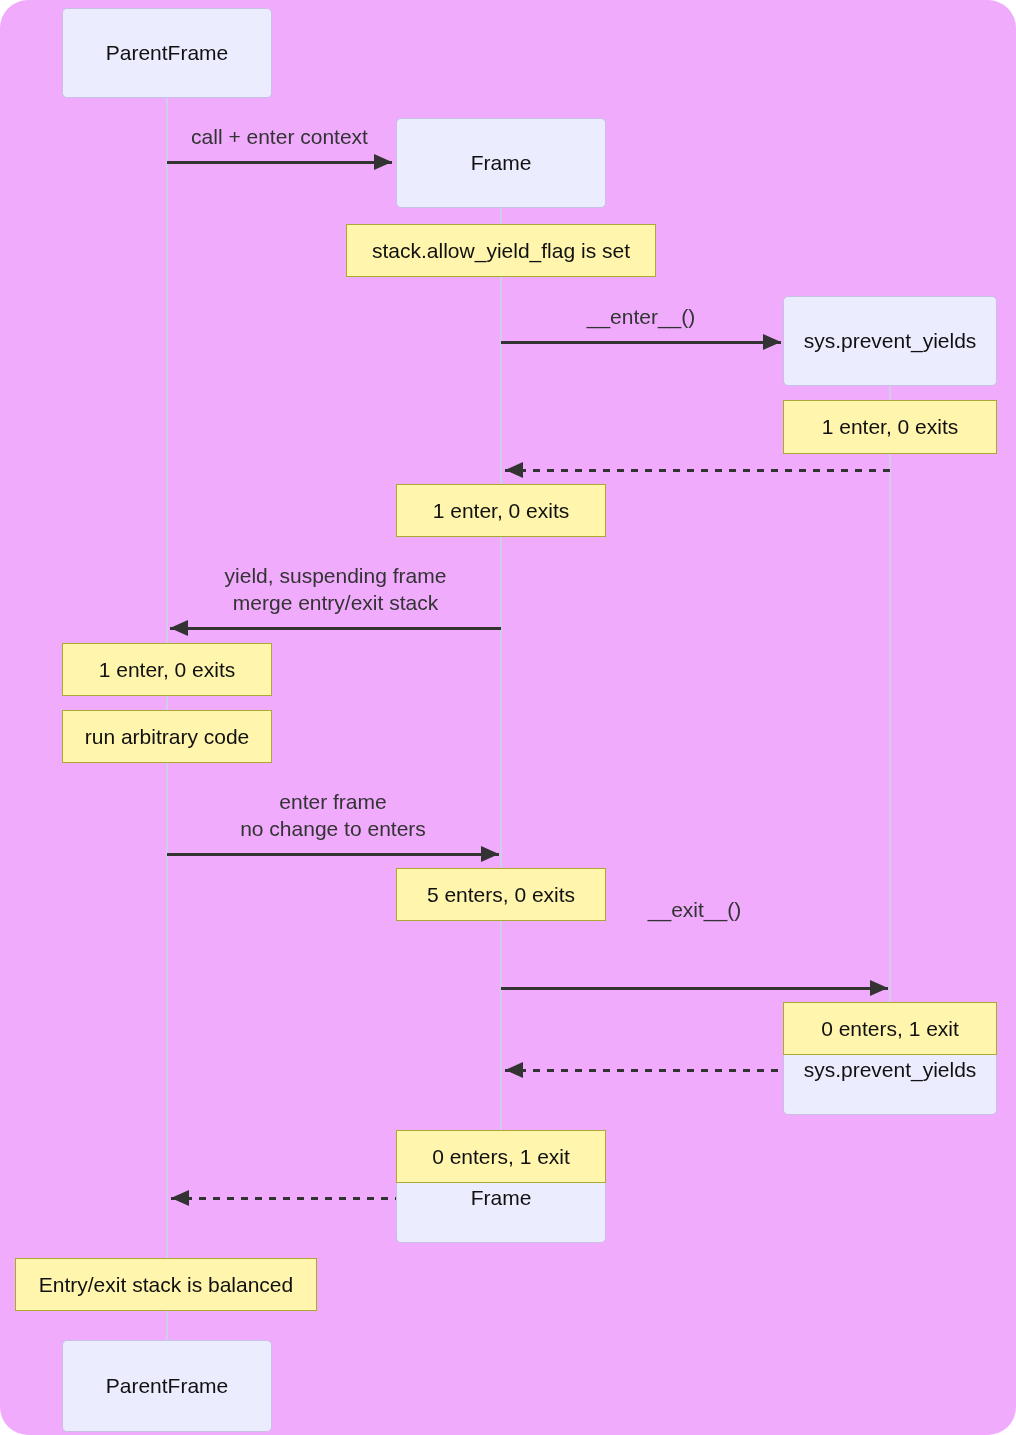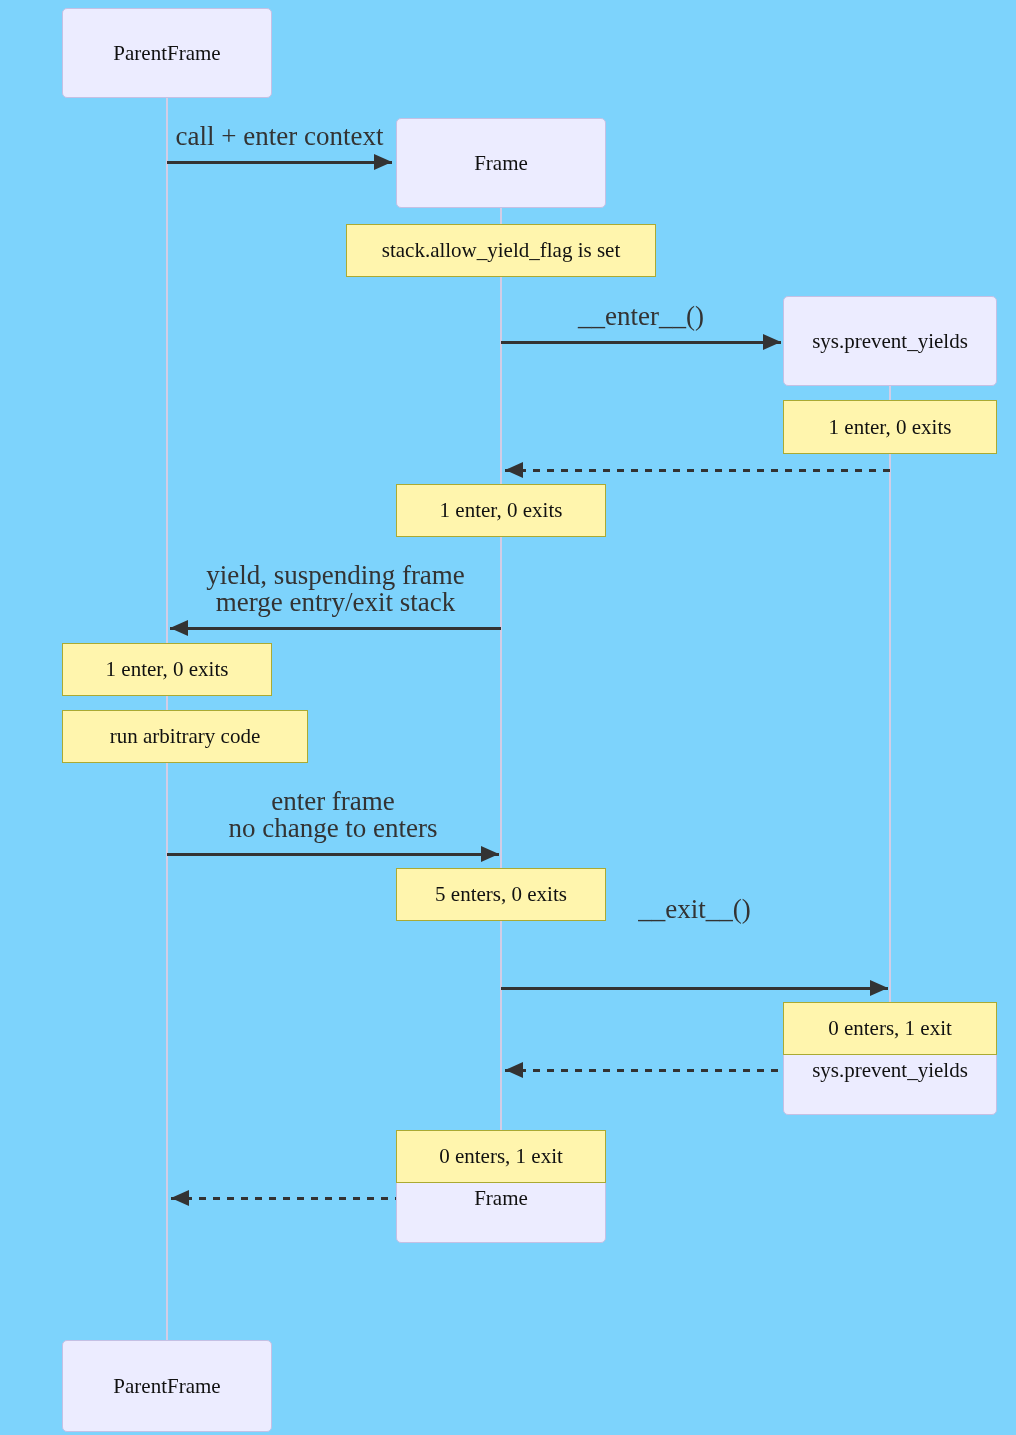--- a/index.html
+++ b/index.html
@@ -1,22 +1,23 @@
 <!DOCTYPE html>
 <html><head>
 <meta charset="utf-8">
 <style>
   html, body { margin: 0; padding: 0; background: #ffffff; }
   #diagram {
     position: relative;
     width: 1016px;
     height: 1435px;
-    background: #7dd3fc;
-    font-family: Liberation Serif, serif;
+    background: #f0abfc;
+    font-family: Liberation Sans, sans-serif;
     overflow: hidden;
+    border-radius: 28px;
   }
   .lifeline {
     position: absolute;
     width: 2px;
     background: #d2cde6;
   }
   .actor-box {
     position: absolute;
     background: #ECECFF;
     border: 1.5px solid #c5c0e4;
@@ -63,21 +64,21 @@
   }
   .msg-head.left {
     border-right: 18px solid #333333;
     border-top: 8px solid transparent;
     border-bottom: 8px solid transparent;
   }
   .msg-label {
     position: absolute;
     transform: translateX(-50%);
     text-align: center;
-    font-size: 27px;
+    font-size: 21px;
     line-height: 27px;
     color: #333333;
     white-space: nowrap;
     z-index: 3;
   }
   .msg-label span { display: block; }
 </style>
 </head>
 <body>
 
@@ -121,17 +122,18 @@
       <span>__exit__()</span>
     </div>
     <div class="msg-line dashed" style="left: 505px; top: 1069px; width: 278px;"></div>
     <div class="msg-head left" style="top: 1062px; left: 505px;"></div>
     <div class="msg-line dashed" style="left: 171px; top: 1197px; width: 225px;"></div>
     <div class="msg-head left" style="top: 1190px; left: 171px;"></div>
     <div class="note" style="left: 346px; top: 224px; width: 310px; height: 53px;">stack.allow_yield_flag is set</div>
     <div class="note" style="left: 783px; top: 400px; width: 214px; height: 54px;">1 enter, 0 exits</div>
     <div class="note" style="left: 396px; top: 484px; width: 210px; height: 53px;">1 enter, 0 exits</div>
     <div class="note" style="left: 62px; top: 643px; width: 210px; height: 53px;">1 enter, 0 exits</div>
-    <div class="note" style="left: 62px; top: 710px; width: 246px; height: 53px;">run arbitrary code</div>
+    <div class="note" style="left: 62px; top: 710px; width: 210px; height: 53px;">run arbitrary code</div>
     <div class="note" style="left: 396px; top: 868px; width: 210px; height: 53px;">5 enters, 0 exits</div>
     <div class="note" style="left: 783px; top: 1002px; width: 214px; height: 53px;">0 enters, 1 exit</div>
     <div class="note" style="left: 396px; top: 1130px; width: 210px; height: 53px;">0 enters, 1 exit</div>
+    <div class="note" style="left: 15px; top: 1258px; width: 302px; height: 53px;">Entry/exit stack is balanced</div>
   </div>
 
 </body></html>

